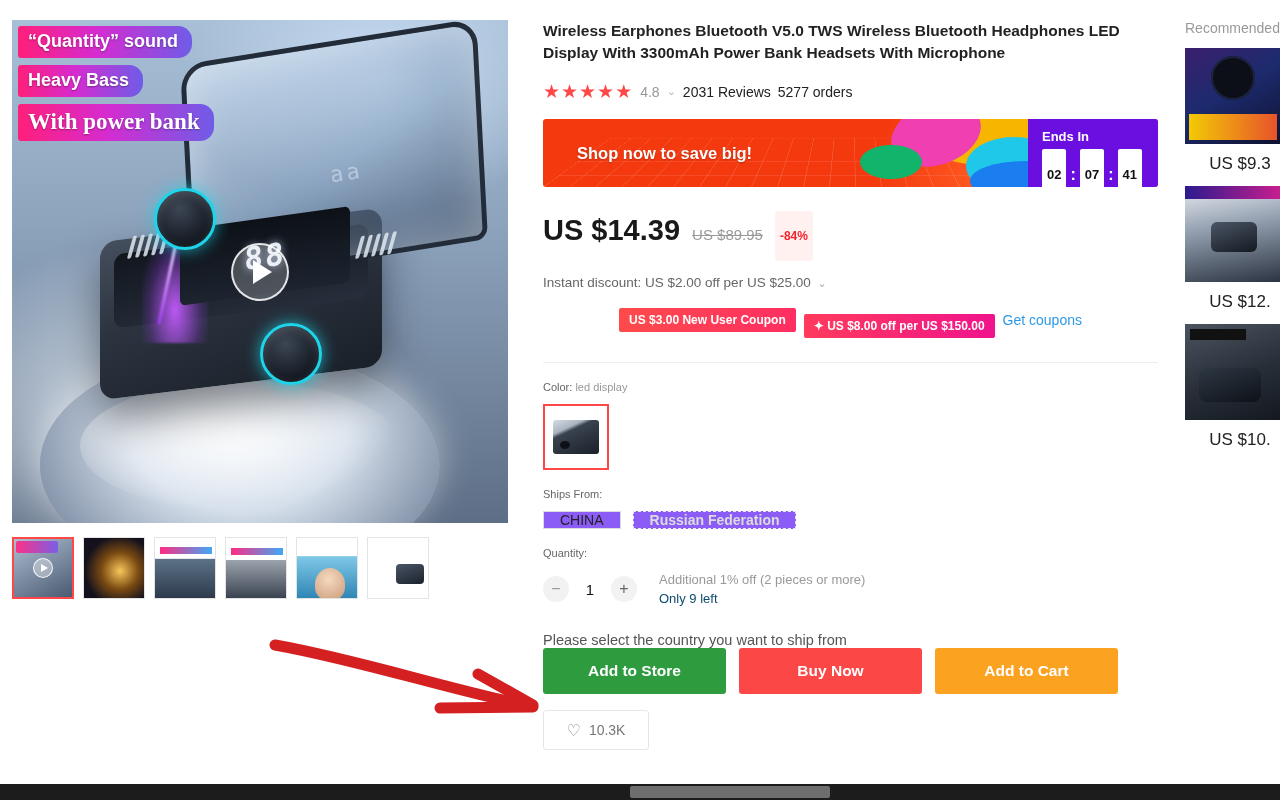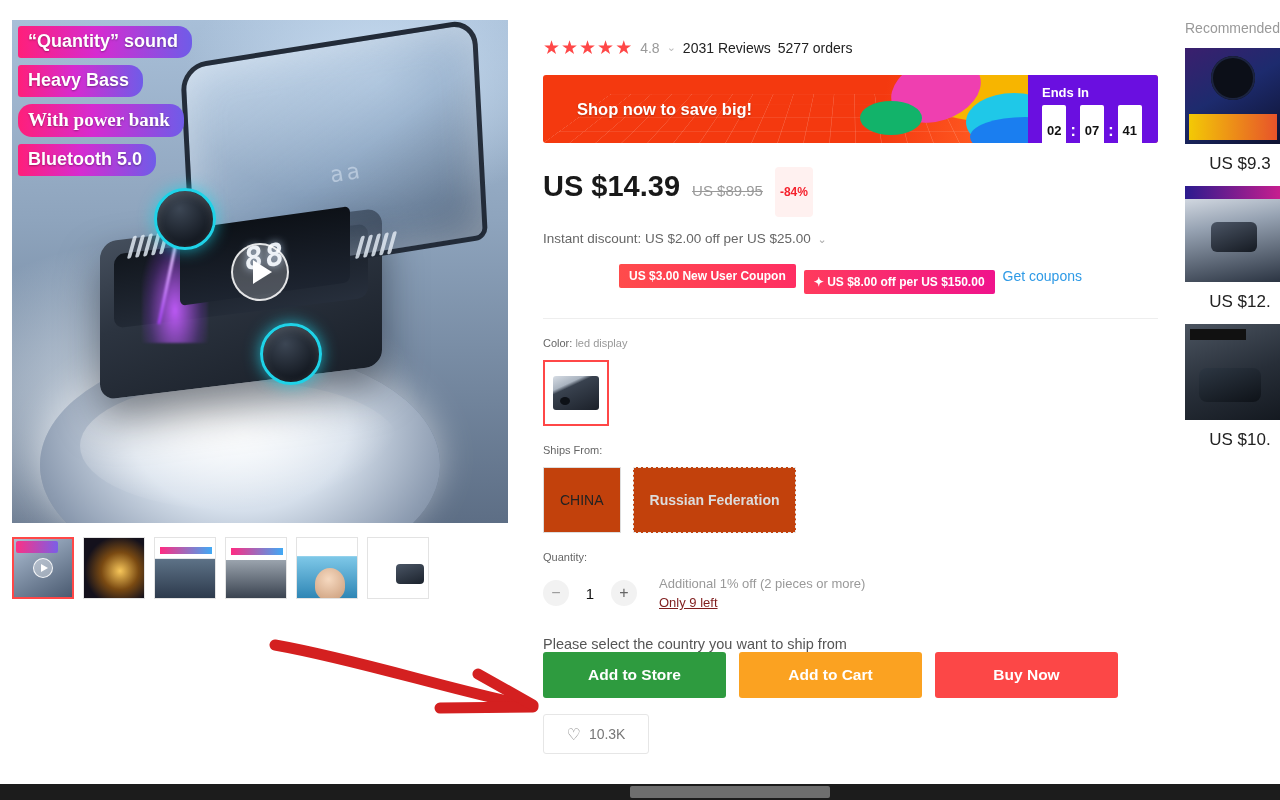--- a/index.html
+++ b/index.html
@@ -94,21 +94,21 @@
   }
 
   .badges { position:absolute; left:6px; top:6px; width:300px; }
   .badge {
     display:inline-block; color:#fff; padding:5px 14px 6px 10px;
     font-size:18px; font-weight:bold; margin-bottom:7px;
     border-radius: 3px 14px 14px 3px;
     text-shadow: 0 1px 2px rgba(0,0,0,.35);
     background: linear-gradient(90deg,#ff1f7a 0%, #d62bd0 45%, #6f5ce8 100%);
   }
-  .badge.serif { font-family:"Liberation Serif", serif; font-size:19px;border-radius:14px; }
+  .badge.serif { font-family:"Liberation Serif", serif; font-size:23px; }
 
   .play-btn {
     position:absolute; left:50%; top:50%; width:58px; height:58px;
     margin:-29px 0 0 -29px; border-radius:50%;
     background: rgba(255,255,255,.22);
     border: 2px solid rgba(255,255,255,.85);
     display:flex; align-items:center; justify-content:center;
   }
   .play-btn .tri {
     width:0;height:0;border-left:19px solid #fff;
@@ -211,35 +211,35 @@
     display:flex;align-items:center;justify-content:center; cursor:pointer;
   }
   .swatch.sel { border:2px solid #ff4747; }
   .swatch-img { width:46px;height:34px; border-radius:3px;
     background: linear-gradient(155deg,#d7dde5 0%, #aab4c0 26%, #39424f 34%, #1b2029 100%); position:relative; }
   .swatch-img:after{content:"";position:absolute;left:7px;bottom:5px;width:10px;height:8px;border-radius:50%;
     background:#0d1117;}
 
   .ships { display:flex; gap:12px; margin-top:11px; }
   .ship-opt {
-    min-width:76px; padding:24px 16px; border:1px solid #ddd; background:#c2410c;
+    min-width:76px; padding:0 16px; border:1px solid #ddd; background:#8b5cf6;
     font-size:14px; color:#222; text-align:center; cursor:pointer;
   }
   .ship-opt.disabled { color:#dcdcdc; border:1px dashed #e8e8e8; cursor:not-allowed;font-weight:bold; }
 
   .qty-row { display:flex; align-items:center; gap:12px; margin-top:11px; }
   .qty-btn {
     width:26px;height:26px;border-radius:50%;background:#f2f2f2;color:#999;
     display:flex;align-items:center;justify-content:center;font-size:16px;cursor:pointer;user-select:none;
   }
   .qty-btn.plus { color:#666; }
   .qty-val { font-size:15px; min-width:18px; text-align:center; color:#111; }
   .qty-note { margin-left:10px; font-size:13px; line-height:19px; }
   .qty-note .gray { color:#999; }
-  .qty-note .red { color:#7f1d1d;text-decoration:underline; }
+  .qty-note .red { color:#0c4a6e; }
 
   .notice { margin-top:24px; font-size:14.5px; color:#555; }
 
   .actions { display:flex; gap:13px; }
   .act {
     width:183px; height:46px; border:none; border-radius:3px; cursor:pointer;
     color:#fff; font-size:15.5px; font-weight:bold; font-family:"Liberation Sans", sans-serif;
   }
   .act.store { background:#2e9b3f; }
   .act.buy { background:#fc4747; }
@@ -310,21 +310,20 @@
           <i></i>
           <i></i>
         </div>
       <div class="bud b1"></div>
       <div class="bud b2"></div>
 
       <div class="badges">
         <div class="badge">“Quantity” sound</div><br>
         <div class="badge">Heavy Bass</div><br>
         <div class="badge serif">With power bank</div><br>
-        <div class="badge">Bluetooth 5.0</div>
       </div>
 
       <div class="play-btn">
         <span class="tri"></span>
       </div>
     </div>
 
     <div class="thumbs">
       <div class="thumb sel t1">
         <div class="tplay">
@@ -333,20 +332,21 @@
       </div>
       <div class="thumb t2"></div>
       <div class="thumb t3"></div>
       <div class="thumb t4"></div>
       <div class="thumb t5"></div>
       <div class="thumb t6"></div>
     </div>
   </div>
 
   <div class="details">
+    <div class="title">Wireless Earphones Bluetooth V5.0 TWS Wireless Bluetooth Headphones LED Display With 3300mAh Power Bank Headsets With Microphone</div>
 
     <div class="rating-row">
       <span class="stars">★★★★★</span>
       <span class="score">4.8</span>
       <span class="chev">⌄</span>
       <span class="reviews">2031 Reviews</span>
       <span class="orders">5277 orders</span>
     </div>
 
     <div class="promo">
@@ -412,22 +412,22 @@
       <div class="qty-note">
         <div class="gray">Additional 1% off (2 pieces or more)</div>
         <div class="red">Only 9 left</div>
       </div>
     </div>
 
     <div class="notice">Please select the country you want to ship from</div>
 
     <div class="actions">
       <button class="act store">Add to Store</button>
+      <button class="act buy">Buy Now</button>
       <button class="act cart">Add to Cart</button>
-      <button class="act buy">Buy Now</button>
     </div>
 
     <div class="wish">
       <span class="heart">♡</span>
       <span>10.3K</span>
     </div>
   </div>
 
   <div class="recs">
     <div class="recs-title">Recommended</div>

